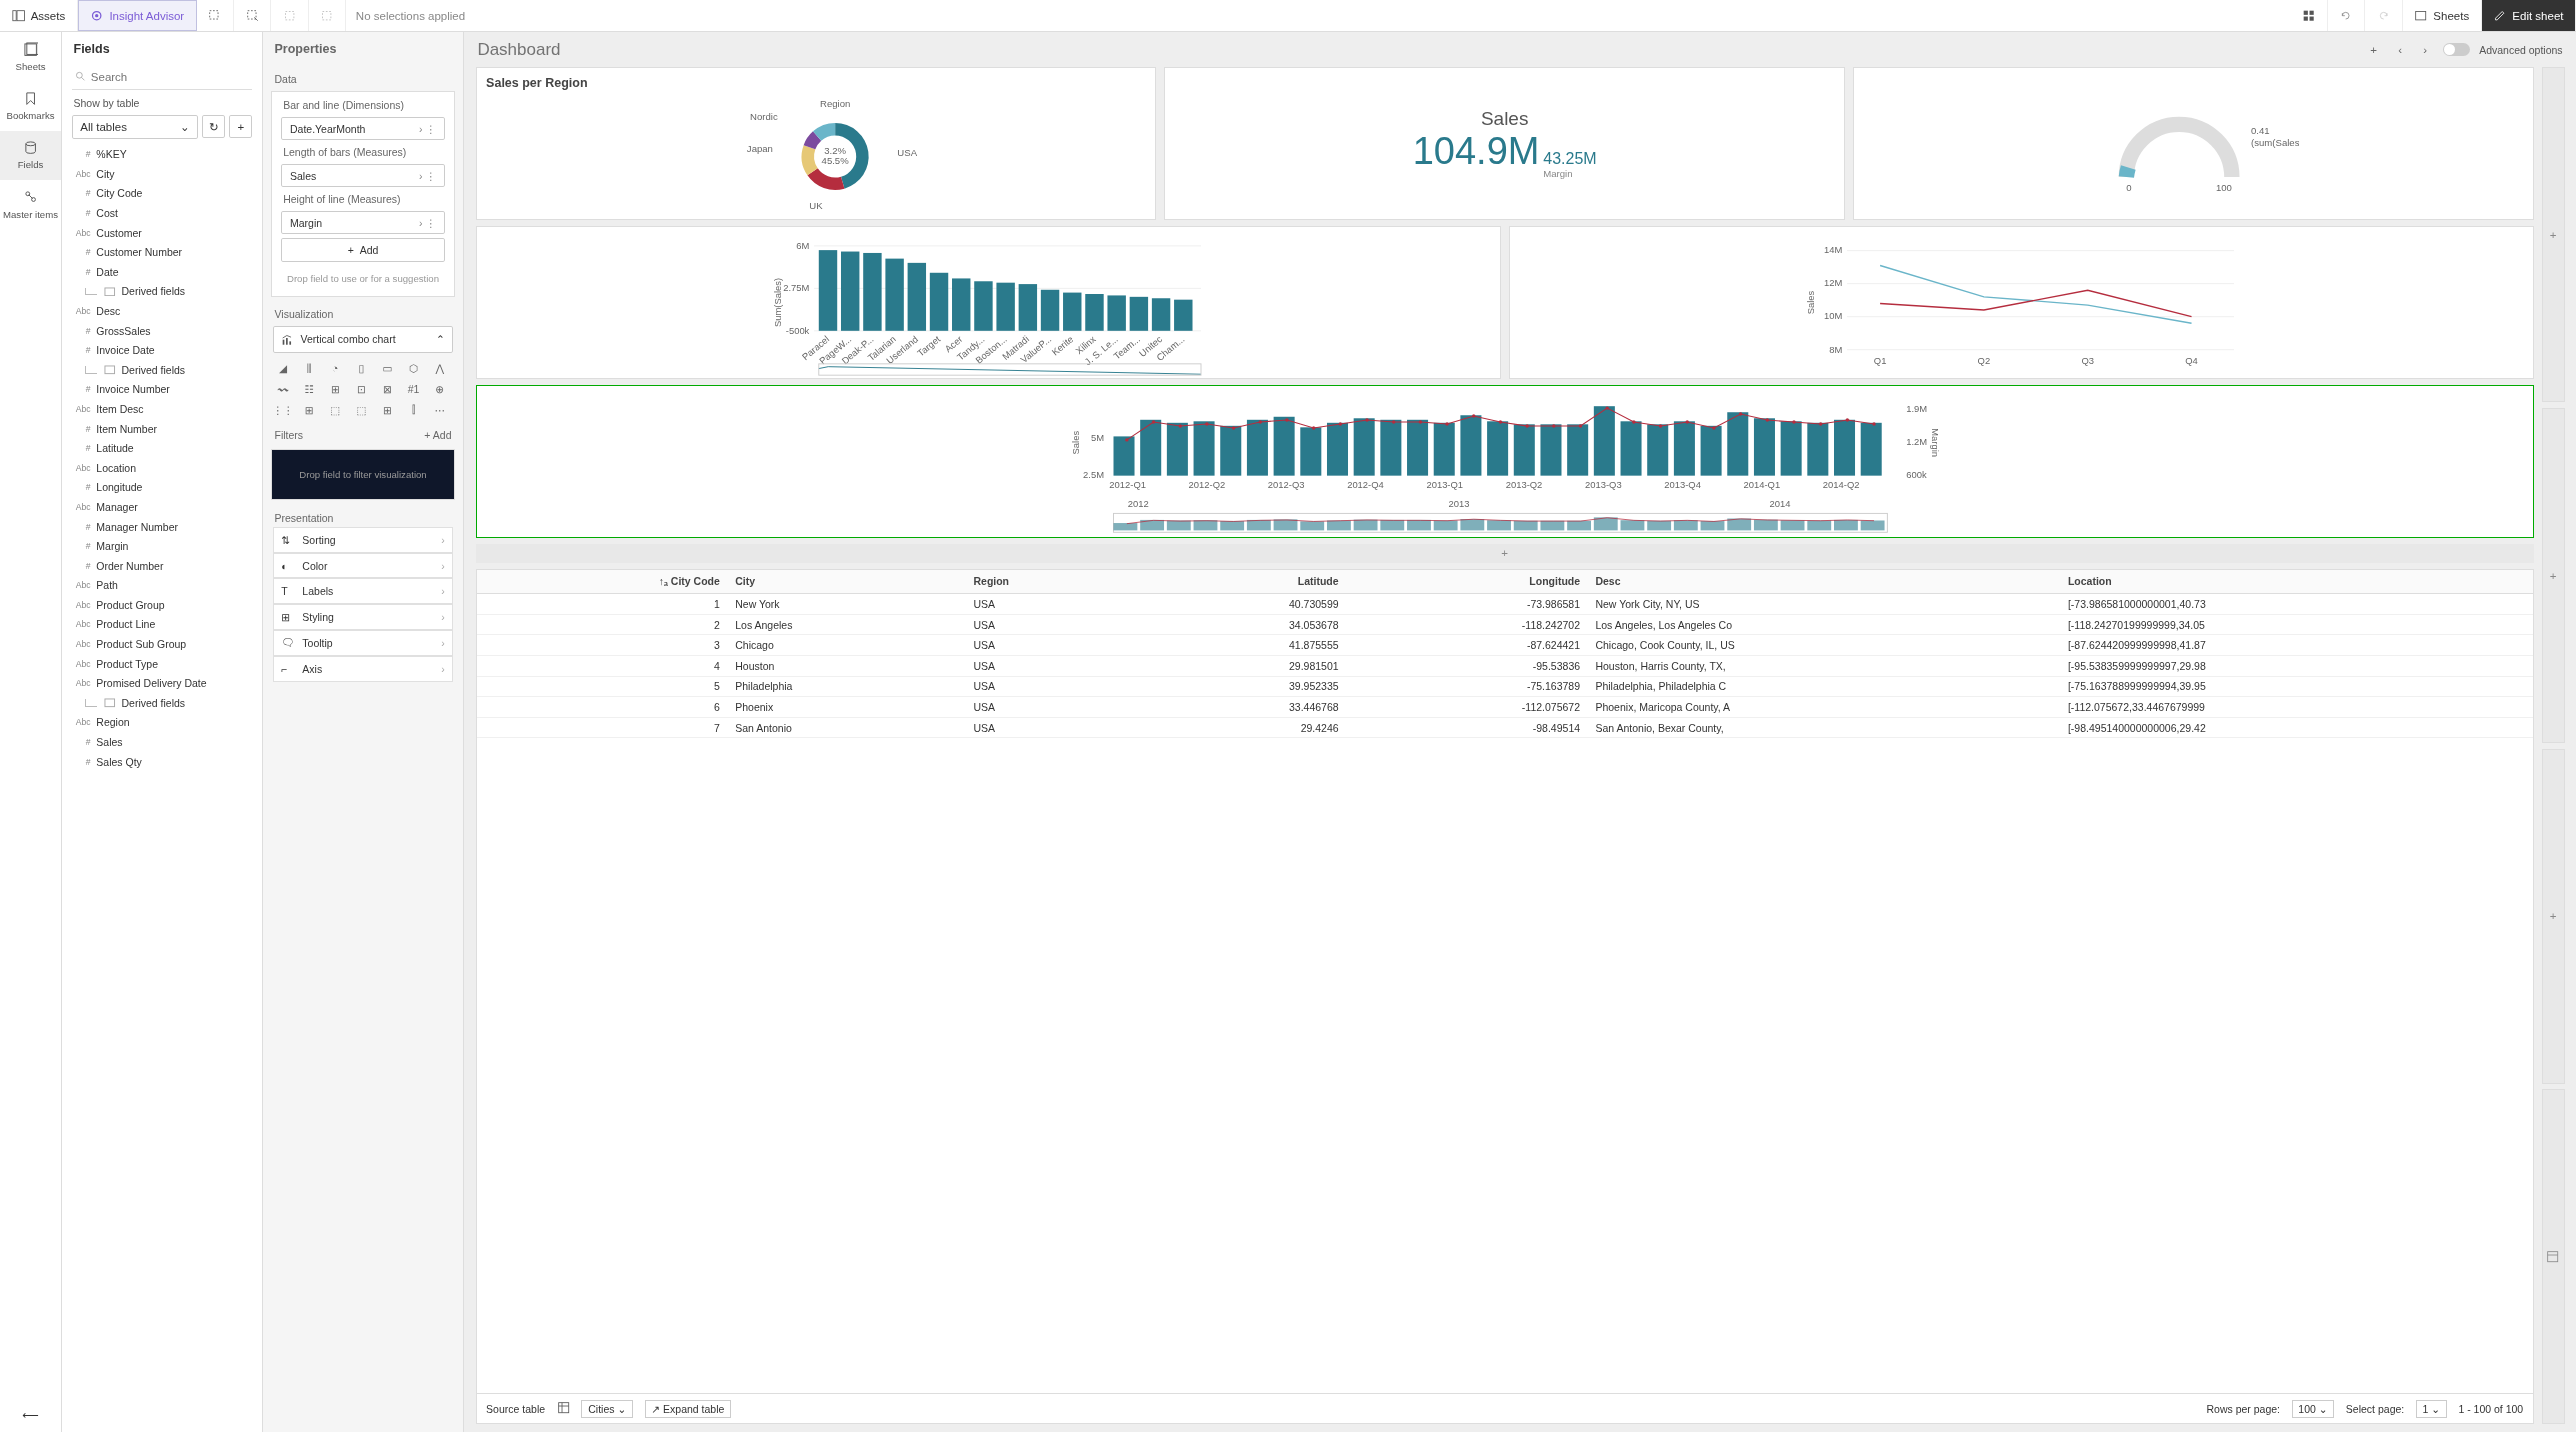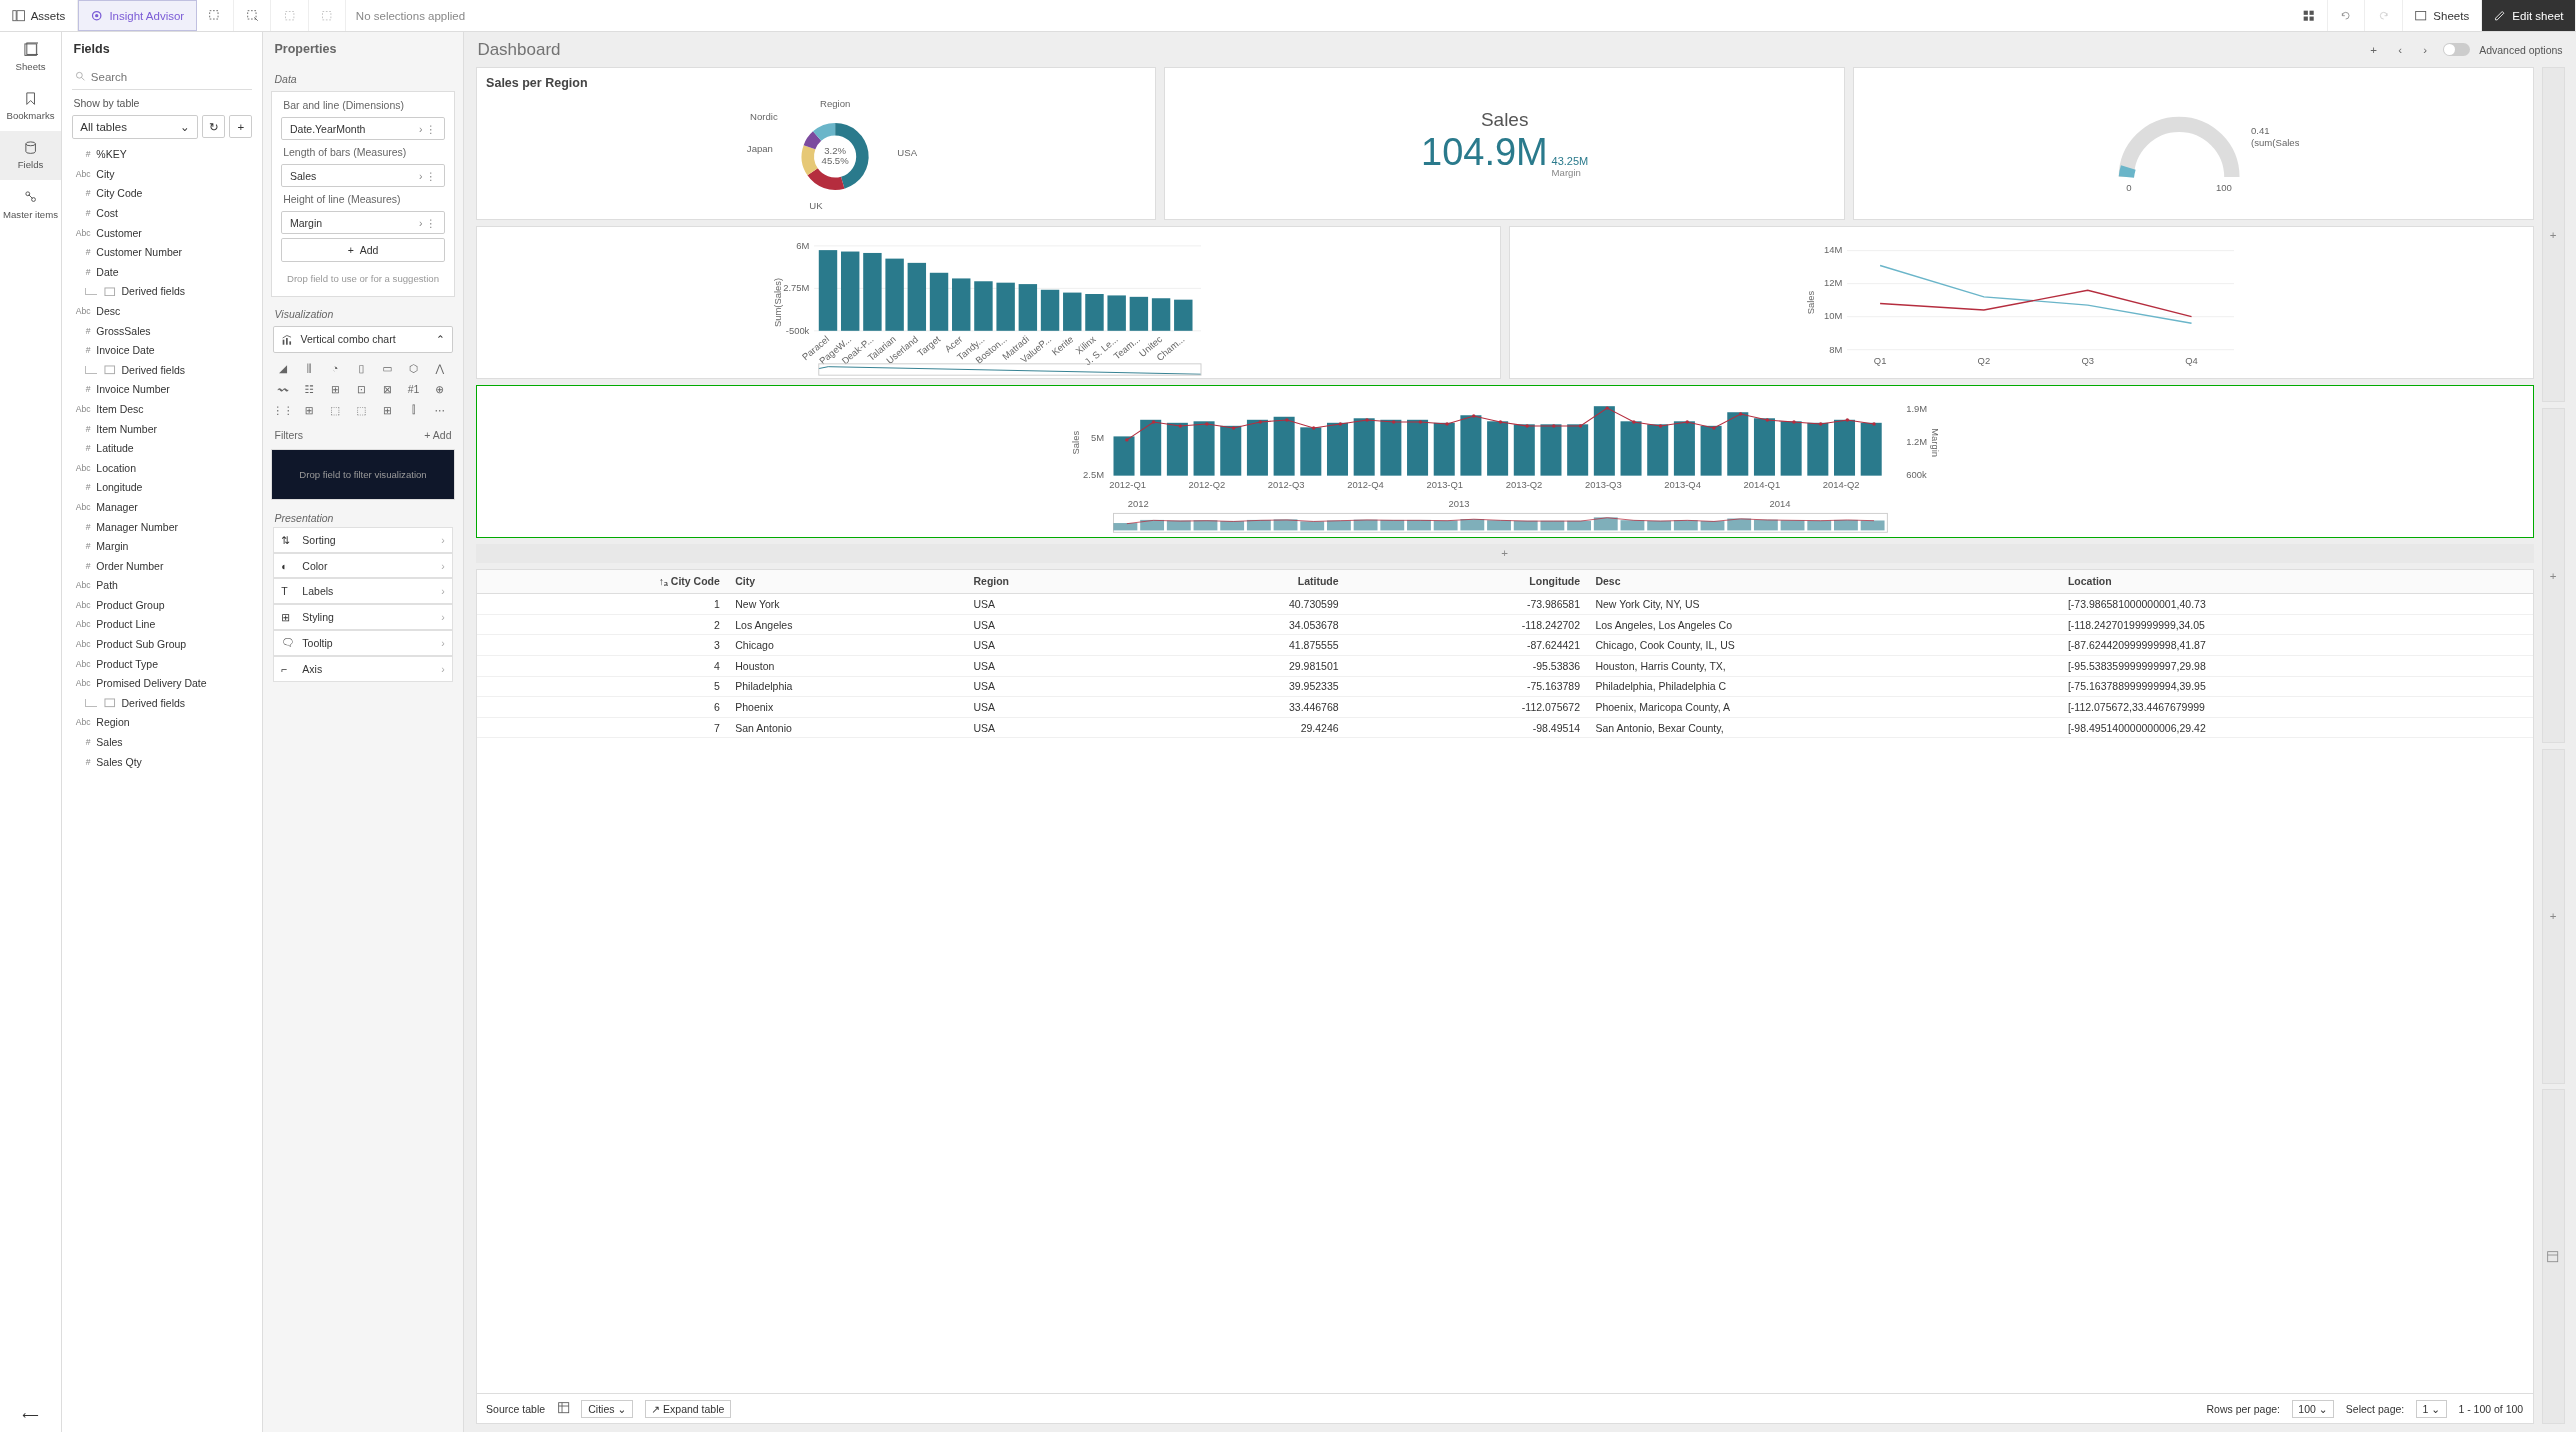--- a/index.html
+++ b/index.html
@@ -30,21 +30,21 @@
 .table-select { flex: 1; border: 1px solid #ccc; padding: 3.8px 7.7px; border-radius: 1.9px; display: flex; justify-content: space-between; align-items: center; cursor: pointer; }
 .small-btn { width: 23px; height: 23px; border: 1px solid #ccc; border-radius: 1.9px; display: flex; align-items: center; justify-content: center; cursor: pointer; }
 .field-list { flex: 1; overflow-y: auto; }
 .field-item { display: flex; align-items: center; gap: 5.8px; padding: 3.8px 11.5px; cursor: pointer; font-size: 10.5px; }
 .field-type { width: 17px; font-size: 8.6px; color: #888; text-align: right; }
 .field-item.derived { padding-left: 23px; }
 .derived-icon { width: 11.5px; height: 7.7px; border-left: 1px solid #bbb; border-bottom: 1px solid #bbb; margin-right: 1.9px; }
 
 .props-panel { width: 201px; background: #f5f5f5; border-right: 1px solid #ddd; display: flex; flex-direction: column; padding: 9.6px 0; overflow-y: auto; }
 .props-title { padding: 0 11.5px 7.7px; font-weight: 600; font-size: 12.5px; color: #666; }
-.props-section { padding: 3.8px 11.5px; font-size: 10.5px; color: #666; margin-top: 5.8px; font-style: italic; }
+.props-section { padding: 3.8px 11.5px; font-size: 10.5px; color: #666; margin-top: 5.8px; }
 .props-label { font-size: 10.5px; color: #666; padding: 3.8px 11.5px; }
 .props-pill { margin: 1.9px 9.6px; background: #fff; border: 1px solid #ccc; border-radius: 1.9px; padding: 4.8px 7.7px; display: flex; justify-content: space-between; align-items: center; font-size: 10.5px; cursor: pointer; }
 .props-pill .chev { color: #888; }
 .props-add { margin: 3.8px 9.6px; background: #fff; border: 1px solid #ccc; border-radius: 1.9px; padding: 4.8px 7.7px; text-align: center; font-size: 10.5px; cursor: pointer; }
 .props-hint { font-size: 9.6px; color: #999; text-align: center; padding: 7.7px; }
 .viz-select { margin: 1.9px 9.6px; background: #fff; border: 1px solid #ccc; border-radius: 1.9px; padding: 5.8px 7.7px; display: flex; align-items: center; gap: 5.8px; font-size: 10.5px; cursor: pointer; }
 .viz-grid { display: grid; grid-template-columns: repeat(7, 1fr); gap: 1.9px; margin: 3.8px 9.6px; }
 .viz-icon { width: 21px; height: 19px; border: 1px solid transparent; display: flex; align-items: center; justify-content: center; cursor: pointer; }
 .filters-hdr { display: flex; justify-content: space-between; padding: 5.8px 11.5px; font-size: 10.5px; color: #666; }
 .pres-item { margin: 0 9.6px; background: #fff; border: 1px solid #e0e0e0; padding: 5.8px 7.7px; display: flex; align-items: center; gap: 7.7px; font-size: 10.5px; cursor: pointer; }
@@ -72,21 +72,21 @@
 .row3 .card { border: 1.9px solid #0a0; }
 .add-row { height: 19px; background: #e8e8e8; display: flex; align-items: center; justify-content: center; color: #888; cursor: pointer; }
 .table-area { flex: 1; background: #fff; border: 1px solid #ddd; display: flex; flex-direction: column; overflow: hidden; }
 
 .donut-wrap { display: flex; align-items: center; justify-content: center; height: calc(100% - 33px); }
 .kpi { display: flex; flex-direction: column; align-items: center; justify-content: center; height: 100%; }
 .kpi-label { font-size: 19px; color: #555; }
 .kpi-row { display: flex; align-items: baseline; gap: 3.8px; }
 .kpi-val { font-size: 38px; color: #2a7a8c; }
 .kpi-sub { display: flex; flex-direction: column; font-size: 11.5px; }
-.kpi-sub .v { color: #2a7a8c; font-size: 11px; }
+.kpi-sub .v { color: #2a7a8c; font-size: 16px; }
 .kpi-sub .l { color: #888; font-size: 9.6px; }
 
 .gauge-wrap { display: flex; flex-direction: column; align-items: center; justify-content: center; height: 100%; }
 
 table.dt { width: 100%; border-collapse: collapse; font-size: 10.5px; }
 table.dt th { text-align: left; padding: 5.8px 7.7px; border-bottom: 1px solid #ddd; color: #444; font-weight: 600; background: #fafafa; }
 table.dt th.num, table.dt td.num { text-align: right; }
 table.dt td { padding: 3.8px 7.7px; border-bottom: 1px solid #f0f0f0; white-space: nowrap; overflow: hidden; text-overflow: ellipsis; max-width: 144px; }
 .tbl-footer { display: flex; align-items: center; gap: 11.5px; padding: 5.8px 9.6px; border-top: 1px solid #ddd; font-size: 10.5px; }
 .tbl-footer .sel { border: 1px solid #ccc; padding: 1.9px 5.8px; }

